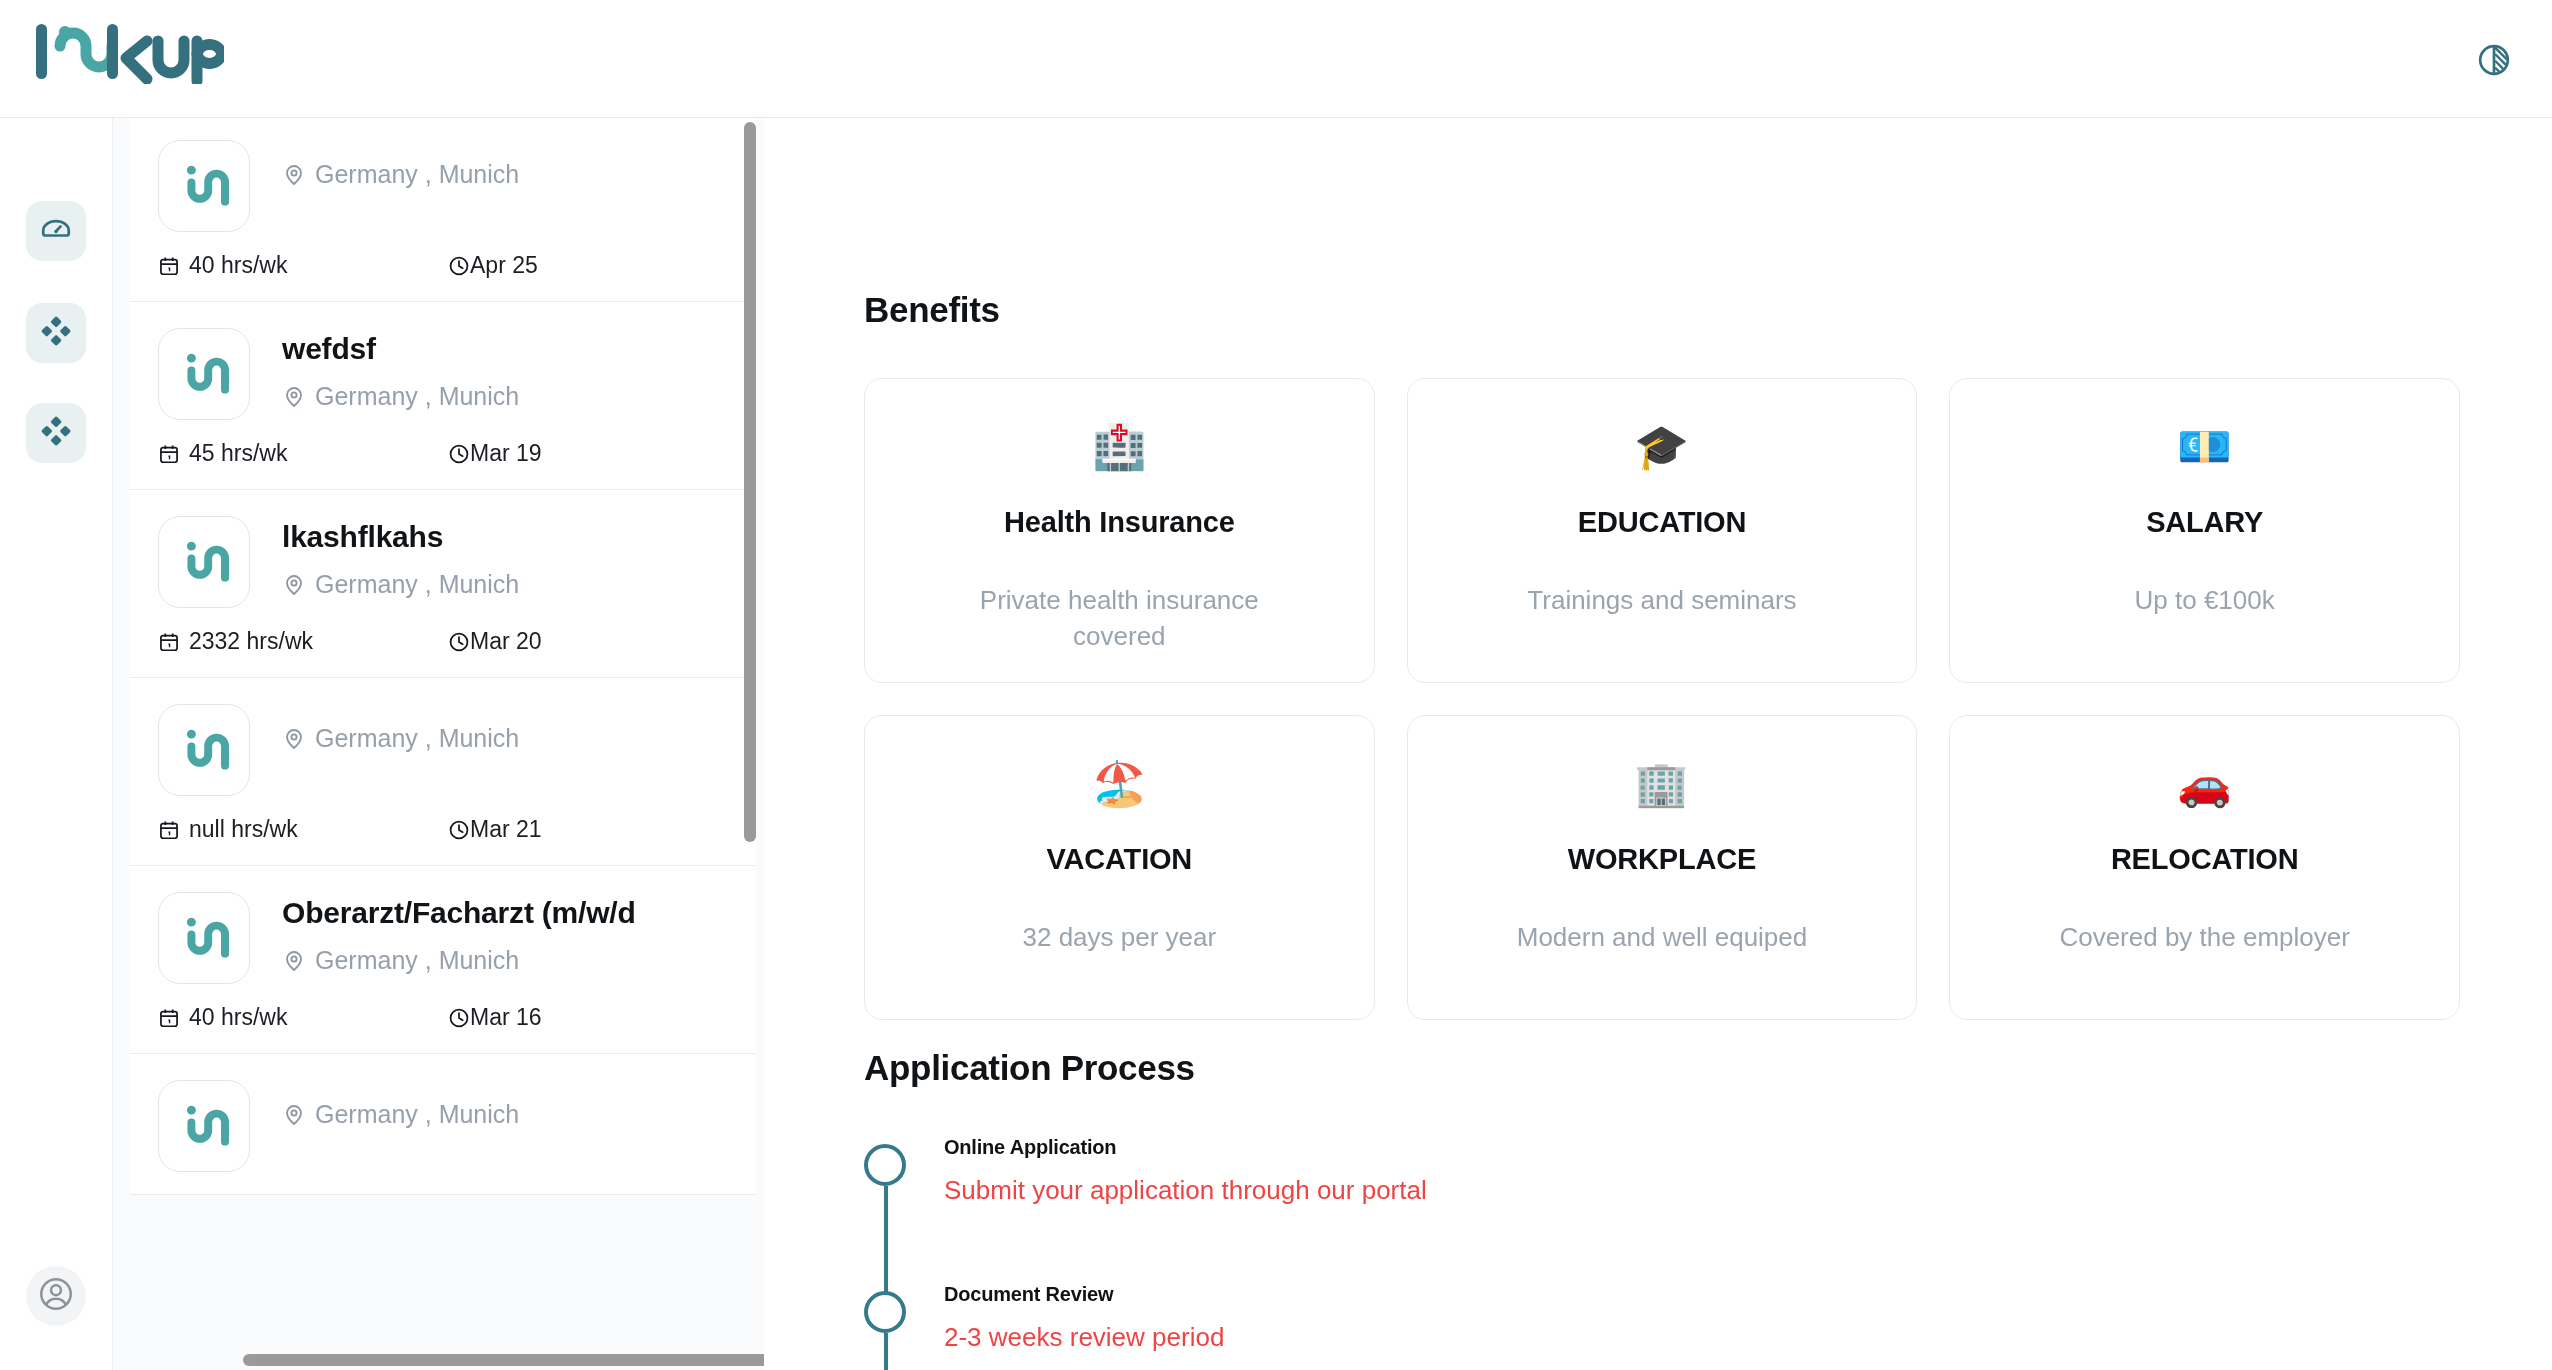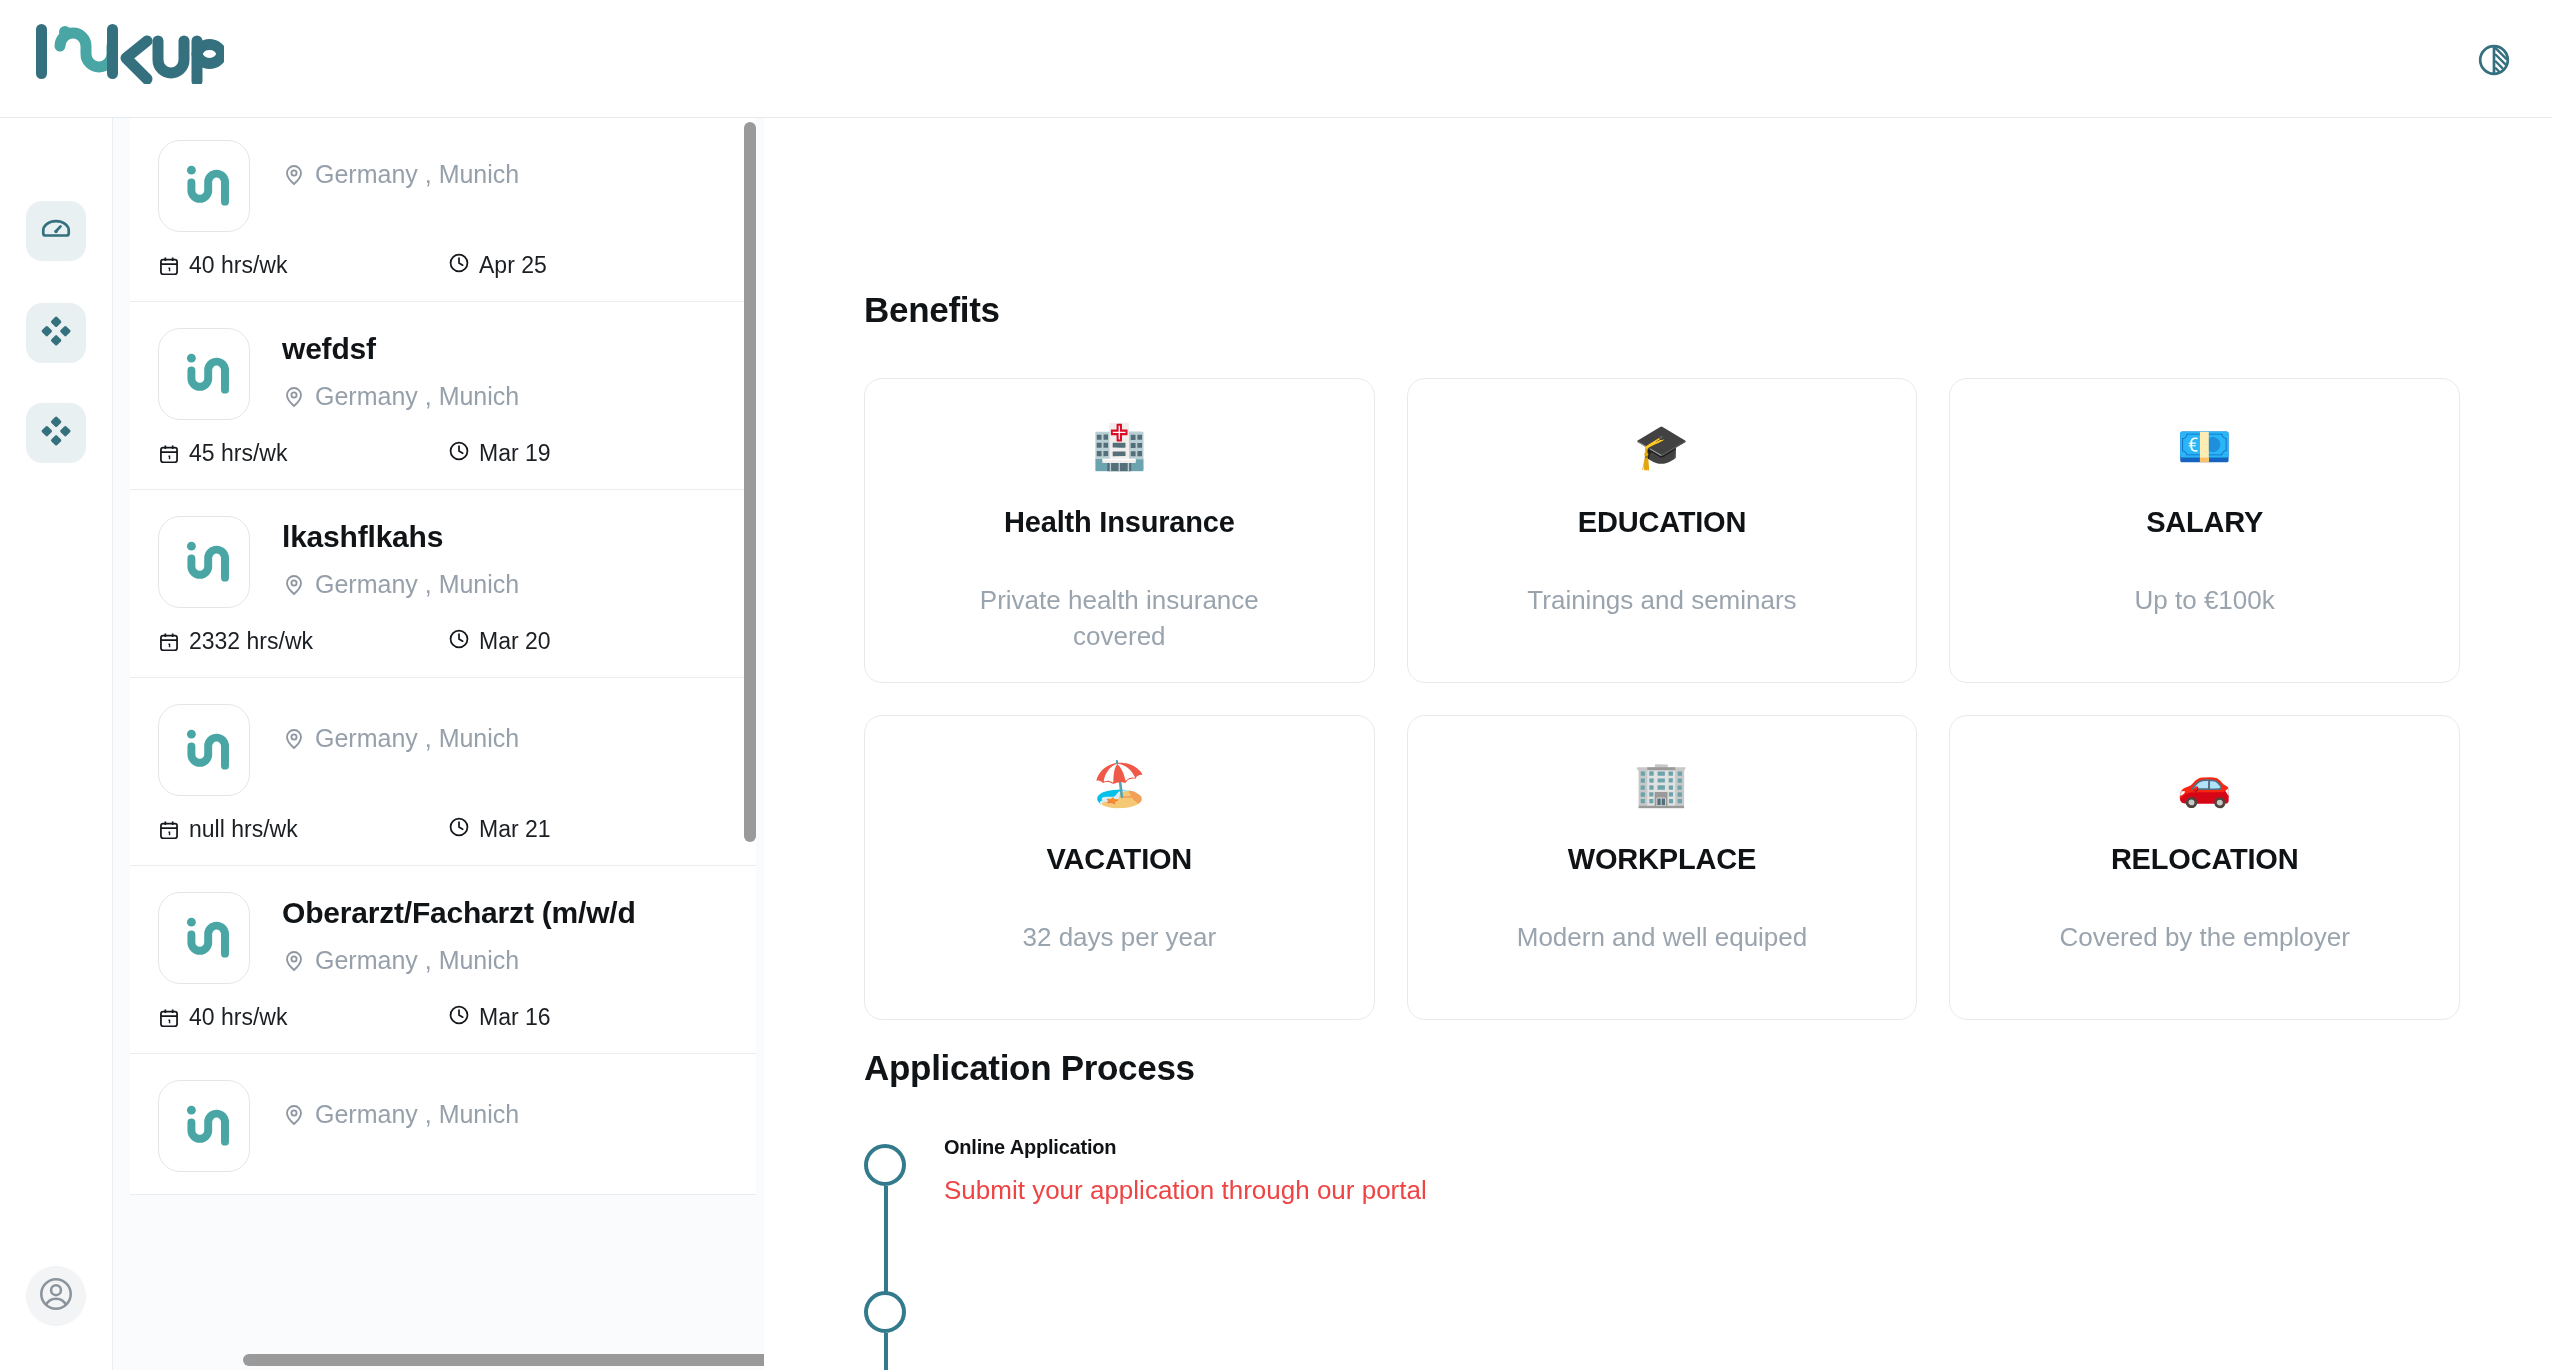--- a/index.html
+++ b/index.html
@@ -92,21 +92,21 @@
     display: flex; align-items: center; gap: 9px;
     font-size: 25px; color: #96a0ab; white-space: nowrap;
   }
   .job-meta {
     margin-top: 20px;
     display: flex; align-items: center;
     padding: 0 0 0 28px;
     font-size: 23px; color: #1b1f23;
   }
   .meta-a { display: flex; align-items: center; gap: 9px; width: 290px; }
-  .meta-b { display: flex; align-items: flex-start; gap: 9px; }
+  .meta-b { display: flex; align-items: center; gap: 0; }
 
   
   .vscroll-track {
     position: absolute; right: 8px; top: 0;
     width: 12px; height: 1252px; background: transparent;
   }
   .vscroll-thumb {
     position: absolute; right: 8px; top: 4px;
     width: 12px; height: 720px;
     background: #9a9a9a; border-radius: 6px;
@@ -514,15 +514,19 @@
         <div class="step-dot"></div>
         <div class="step-line"></div>
         <div class="step-body">
           <div class="step-name">Online Application</div>
           <div class="step-desc">Submit your application through our portal</div>
         </div>
       </div>
       <div class="step active">
         <div class="step-dot"></div>
         <div class="step-line"></div>
+        <div class="step-body">
+          <div class="step-name">Document Review</div>
+          <div class="step-desc">2-3 weeks review period</div>
+        </div>
       </div>
     </div>
 </div>
 
 </body></html>

